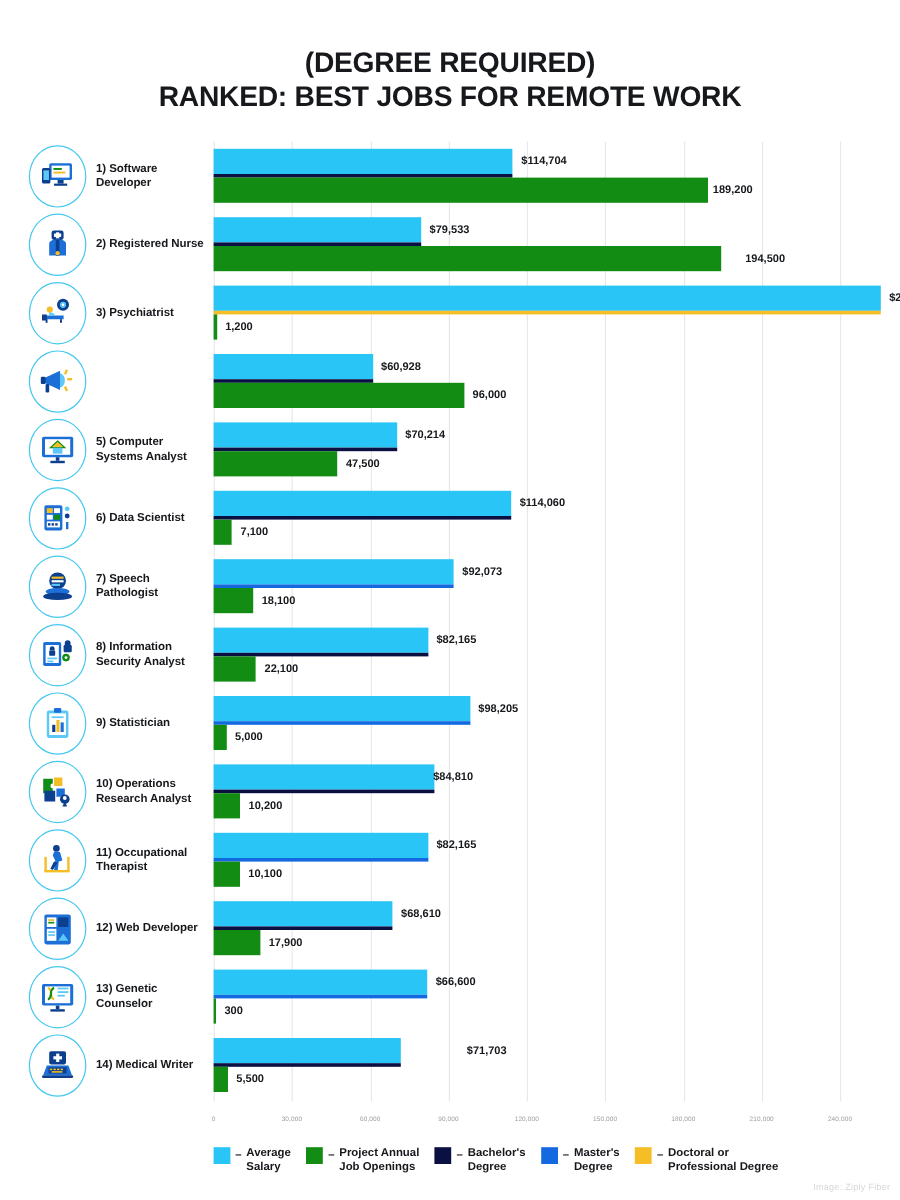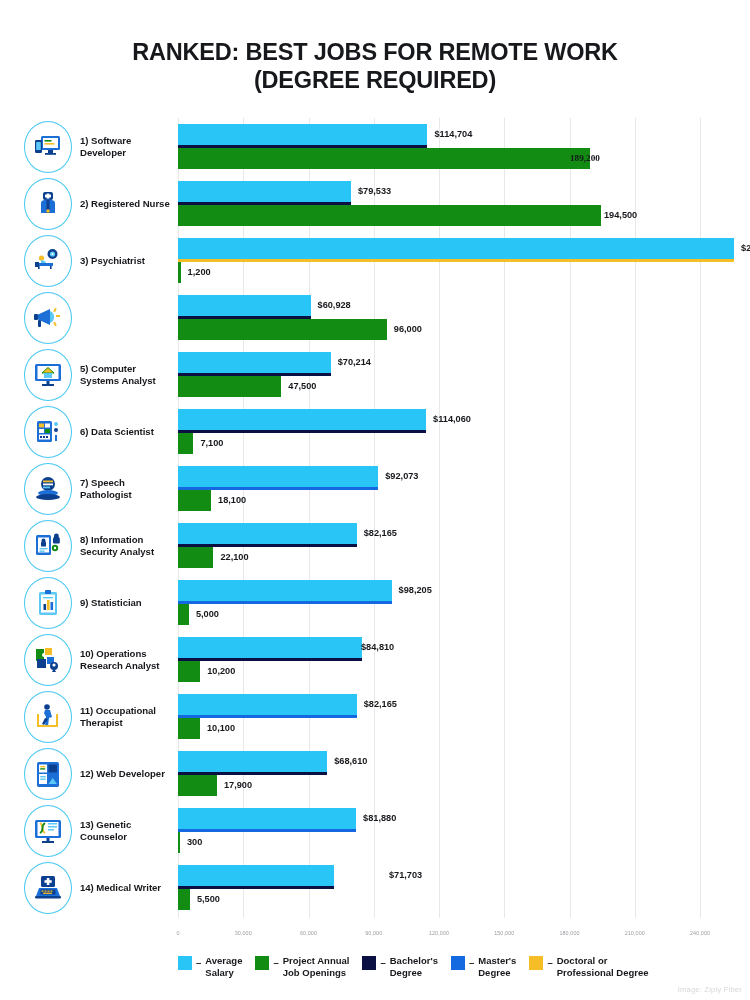--- a/index.html
+++ b/index.html
@@ -162,22 +162,22 @@
     color: #d6d7d9;
     letter-spacing: 0.2px;
   }
 </style>
 </head>
 <body>
 
 <div id="page">
 
   <div class="title-block">
+    <div class="title-line">(DEGREE REQUIRED)</div>
     <div class="title-line">RANKED: BEST JOBS FOR REMOTE WORK</div>
-    <div class="title-line">(DEGREE REQUIRED)</div>
   </div>
 
   <div class="chart">
     <div class="grid" id="grid">
         <div class="gridline" style="left: 178px;"></div>
         <div class="gridline" style="left: 243.25px;"></div>
         <div class="gridline" style="left: 308.5px;"></div>
         <div class="gridline" style="left: 373.75px;"></div>
         <div class="gridline" style="left: 439px;"></div>
         <div class="gridline" style="left: 504.25px;"></div>
@@ -198,41 +198,41 @@
               <rect x="3" y="8" width="7" height="13" rx="1.3" fill="#0d3f8f"></rect>
               <rect x="4.2" y="10" width="4.6" height="8" fill="#5bc8f5"></rect>
             </svg>
           </div>
           <div class="rowlabel">1) Software Developer</div>
           <div class="barwrap">
             <div class="bar bar-salary" style="width: 249.481px; background: rgb(41, 197, 246);"></div>
             <div class="bar bar-rule" style="width: 249.481px; background: rgb(11, 16, 66);"></div>
             <div class="bar bar-jobs" style="width: 411.51px; background: rgb(18, 140, 19);"></div>
             <div class="val val-salary" style="left: 434.481px;">$114,704</div>
-            <div class="val val-jobs" style="left: 570px; font-family: Liberation Serif, serif;">189,200</div>
+            <div class="val val-jobs" style="left: 594px;">189,200</div>
           </div>
         </div>
         <div class="row">
           <div class="badge">
             <svg width="32" height="30" viewBox="0 0 32 30">
               <rect x="11" y="3" width="10" height="8" rx="2" fill="#0d3f8f"></rect>
               <rect x="14.6" y="4.6" width="2.8" height="5" fill="#ffffff"></rect>
               <rect x="13" y="5.6" width="6" height="2.8" fill="#ffffff"></rect>
               <path d="M9 14c0-2.2 3-3.4 7-3.4s7 1.2 7 3.4v10H9z" fill="#1b6fd6"></path>
               <rect x="14.5" y="11" width="3" height="13" fill="#0d3f8f"></rect>
               <circle cx="16" cy="22" r="1.8" fill="#f5bd26"></circle>
             </svg>
           </div>
           <div class="rowlabel">2) Registered Nurse</div>
           <div class="barwrap">
             <div class="bar bar-salary" style="width: 172.984px; background: rgb(41, 197, 246);"></div>
             <div class="bar bar-rule" style="width: 172.984px; background: rgb(11, 16, 66);"></div>
             <div class="bar bar-jobs" style="width: 423.037px; background: rgb(18, 140, 19);"></div>
             <div class="val val-salary" style="left: 357.984px;">$79,533</div>
-            <div class="val val-jobs" style="left: 604px;">194,500</div>
+            <div class="val val-jobs" style="left: 621px;">194,500</div>
           </div>
         </div>
         <div class="row">
           <div class="badge">
             <svg width="32" height="30" viewBox="0 0 32 30">
               <circle cx="20.5" cy="8" r="5" fill="#0d3f8f"></circle>
               <circle cx="20.5" cy="8" r="2.6" fill="#5bc8f5"></circle>
               <circle cx="20.5" cy="8" r="1" fill="#ffffff"></circle>
               <circle cx="9.5" cy="12" r="2.6" fill="#f5bd26"></circle>
               <path d="M5 17h16v3H5z" fill="#1b6fd6"></path>
@@ -458,21 +458,21 @@
               <path d="M13 7c-5 3 0 7-5 10" stroke="#128c13" stroke-width="1.8" fill="none"></path>
               <rect x="14.5" y="22" width="3" height="3" fill="#0d3f8f"></rect>
               <rect x="10" y="25" width="12" height="2" fill="#0d3f8f"></rect>
             </svg>
           </div>
           <div class="rowlabel">13) Genetic Counselor</div>
           <div class="barwrap">
             <div class="bar bar-salary" style="width: 178.089px; background: rgb(41, 197, 246);"></div>
             <div class="bar bar-rule" style="width: 178.089px; background: rgb(21, 105, 224);"></div>
             <div class="bar bar-jobs" style="width: 2px; background: rgb(18, 140, 19);"></div>
-            <div class="val val-salary" style="left: 363.089px;">$81,880</div>
+            <div class="val val-salary" style="left: 363.089px;">$66,600</div>
             <div class="val val-jobs" style="left: 187px;">300</div>
           </div>
         </div>
         <div class="row">
           <div class="badge">
             <svg width="32" height="30" viewBox="0 0 32 30">
               <rect x="9" y="3" width="14" height="11" rx="1.5" fill="#0d3f8f"></rect>
               <rect x="14.8" y="5" width="2.6" height="7" fill="#ffffff"></rect>
               <rect x="12.5" y="7.2" width="7.2" height="2.6" fill="#ffffff"></rect>
               <path d="M7 15h18l3 8H4z" fill="#1b6fd6"></path>

